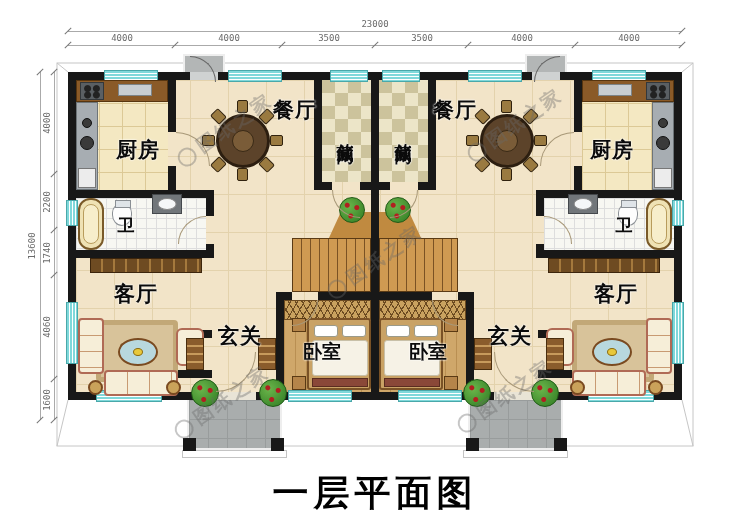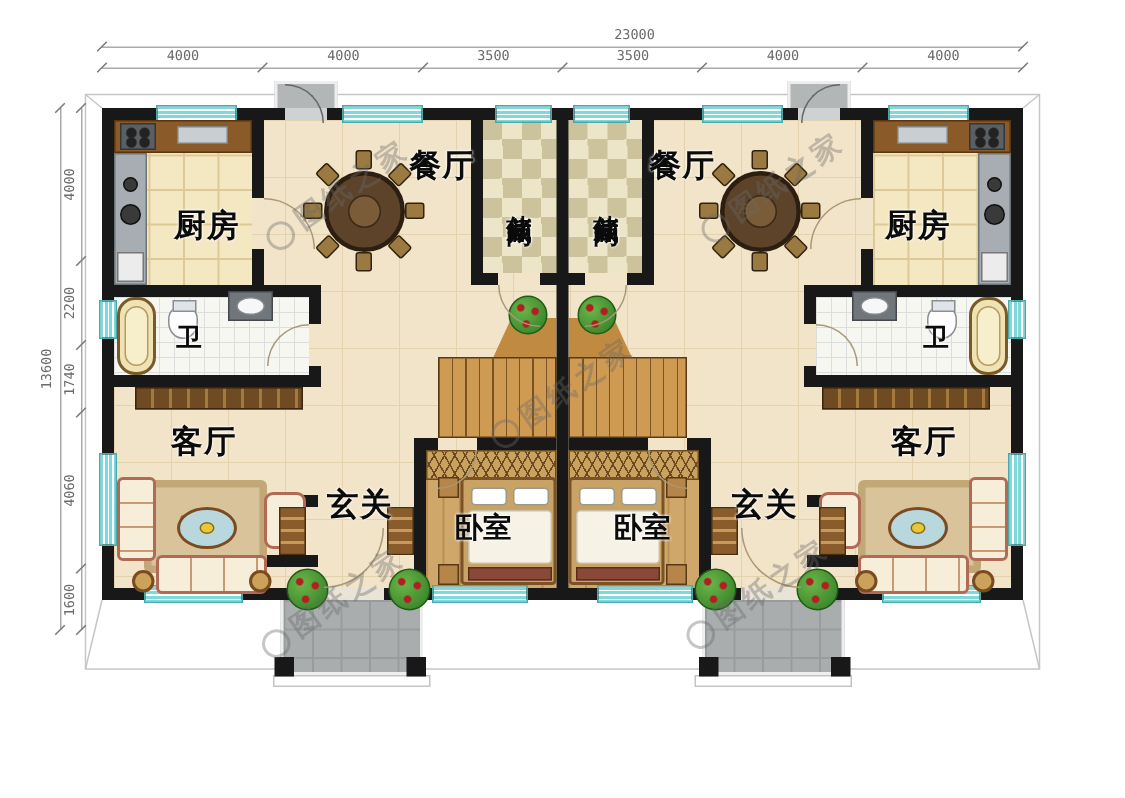--- a/index.html
+++ b/index.html
@@ -321,21 +321,21 @@
   <div class="lbl" style="left:322px;top:352px;font-size:19px;">卧室</div>
   <div class="lbl" style="left:428px;top:352px;font-size:19px;">卧室</div>
 
   <div class="wm" style="left:225px;top:130px;">图纸之家</div>
   <div class="wm" style="left:515px;top:125px;">图纸之家</div>
   <div class="wm" style="left:375px;top:262px;">图纸之家</div>
   <div class="wm" style="left:222px;top:402px;">图纸之家</div>
   <div class="wm" style="left:505px;top:396px;">图纸之家</div>
 
   <div class="dimline" style="left:68px;top:31px;width:614px;height:1px;"></div>
-  <div class="dimtxt" style="left:375px;top:24px;margin-left:48px;">23000</div>
+  <div class="dimtxt" style="left:375px;top:24px;">23000</div>
   <div class="tick" style="left:68px;top:31px;"></div>
   <div class="tick" style="left:682px;top:31px;"></div>
   <div class="dimline" style="left:68px;top:45px;width:614px;height:1px;"></div>
   <div class="tick" style="left:68px;top:45px;"></div>
   <div class="tick" style="left:175px;top:45px;"></div>
   <div class="tick" style="left:282px;top:45px;"></div>
   <div class="tick" style="left:375px;top:45px;"></div>
   <div class="tick" style="left:468px;top:45px;"></div>
   <div class="tick" style="left:575px;top:45px;"></div>
   <div class="tick" style="left:682px;top:45px;"></div>
@@ -356,14 +356,15 @@
   <div class="tick" style="left:54px;top:230px;"></div>
   <div class="tick" style="left:54px;top:275px;"></div>
   <div class="tick" style="left:54px;top:379px;"></div>
   <div class="tick" style="left:54px;top:420px;"></div>
   <div class="dimtxt v" style="left:47px;top:123px;">4000</div>
   <div class="dimtxt v" style="left:47px;top:202px;">2200</div>
   <div class="dimtxt v" style="left:47px;top:253px;">1740</div>
   <div class="dimtxt v" style="left:47px;top:327px;">4060</div>
   <div class="dimtxt v" style="left:47px;top:400px;">1600</div>
 
+  <div class="title">一层平面图</div>
 
 </div>
 
 </body></html>

